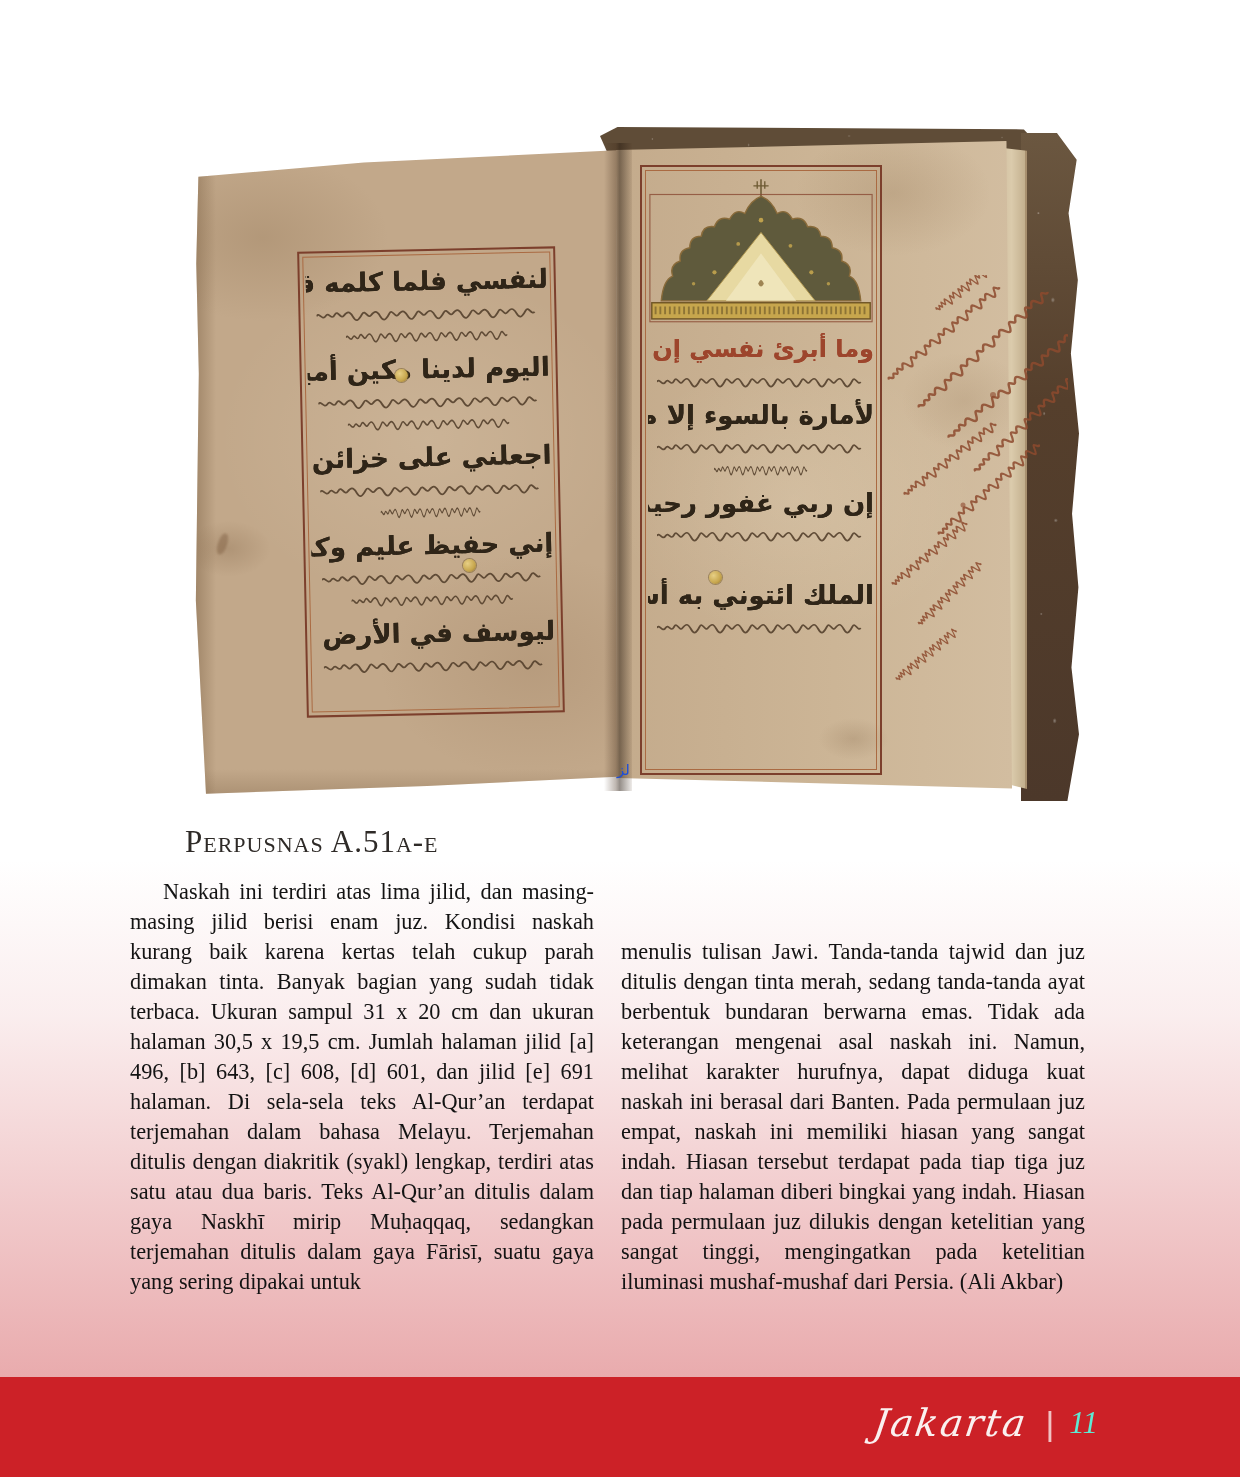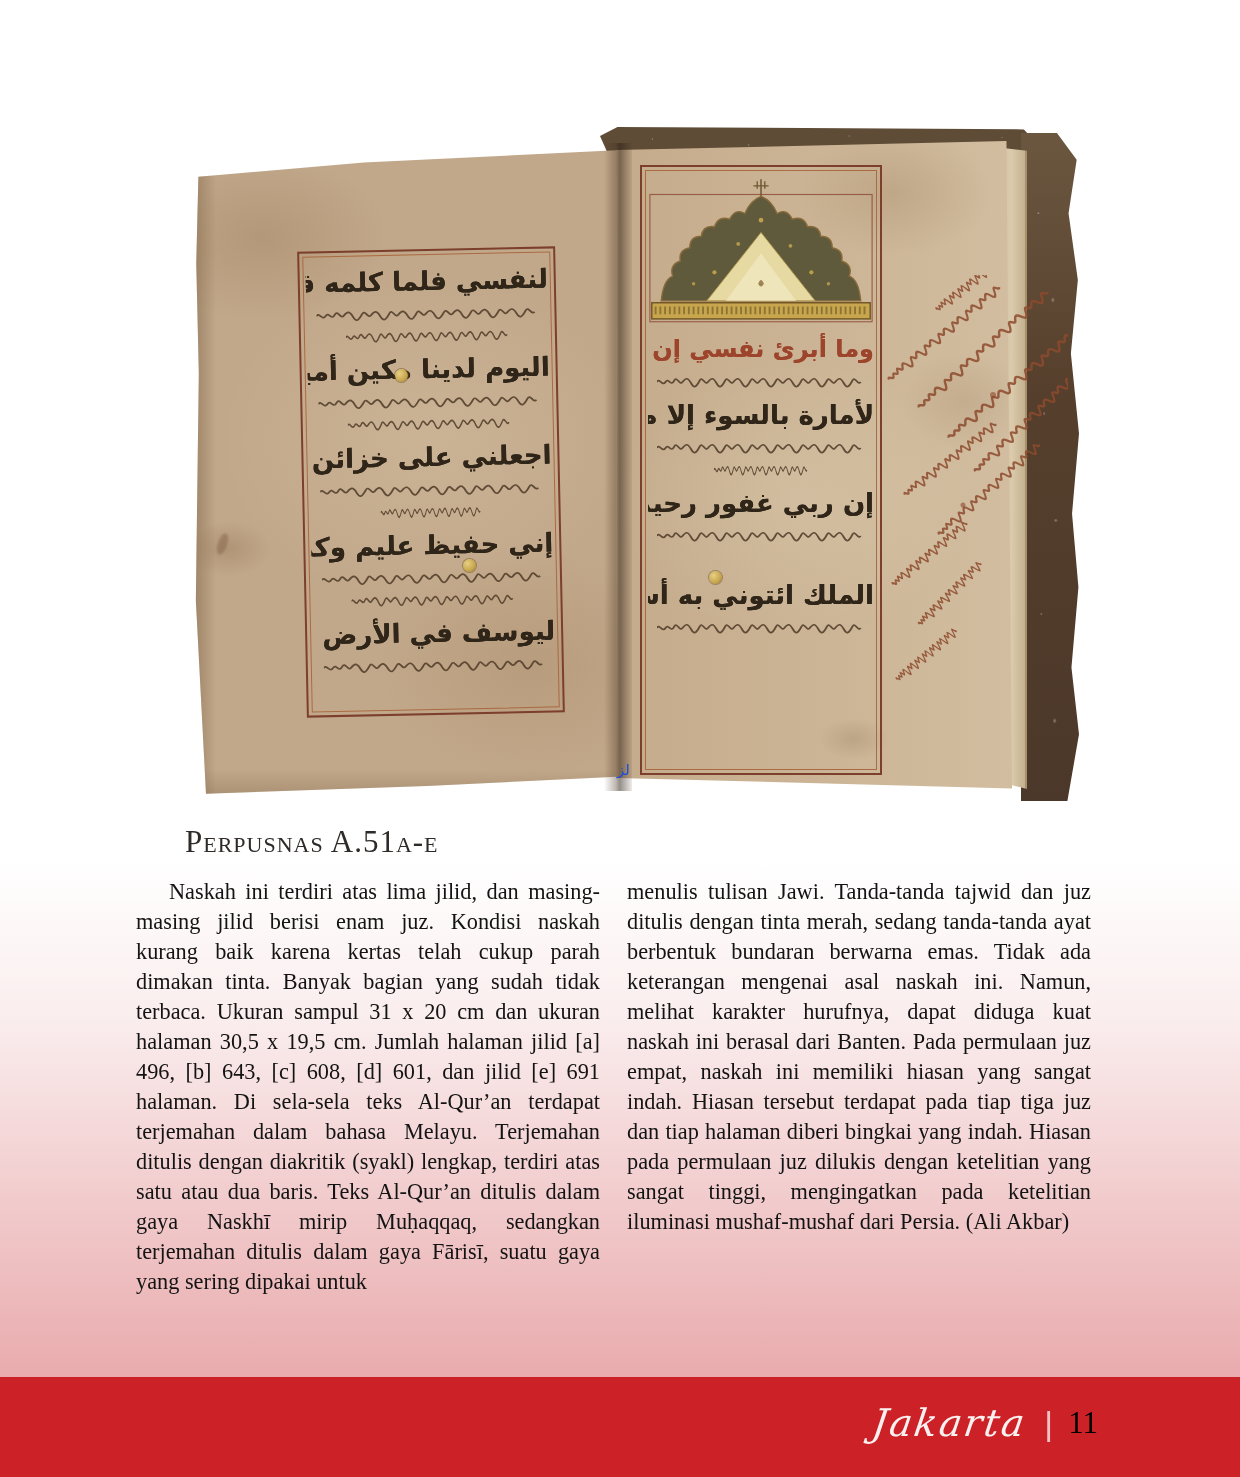--- a/index.html
+++ b/index.html
@@ -71,32 +71,32 @@
     background:radial-gradient(circle at 35% 35%,#e7cf85,#c7a64d 60%,#8a6b2e);box-shadow:0 0 0 1px rgba(110,85,35,.5);}
   .catchword{position:absolute;left:432px;top:636px;font-family:"DejaVu Sans",sans-serif;
     font-size:15px;color:#1d4ed8;direction:rtl;}
   .margin-smudge{position:absolute;left:33px;top:408px;width:9px;height:22px;border-radius:45%;
     background:rgba(110,75,45,.35);transform:rotate(18deg);filter:blur(1px);}
   .annots{position:absolute;left:688px;top:150px;}
   .annots use{stroke:#8d4a2e;stroke-width:2.6;fill:none;opacity:.85;}
   
   .heading{position:absolute;left:145px;top:824px;z-index:3;
     font-variant:small-caps;font-size:31px;letter-spacing:1px;color:#2e2a27;margin-left:40px;}
-  .cols{position:absolute;left:136px;top:877px;width:955px;z-index:3;display:flex;}
+  .cols{position:absolute;left:130px;top:877px;width:955px;z-index:3;display:flex;align-items:flex-end;}
   .col{width:464px;font-size:22.3px;line-height:30px;color:#131313;text-align:justify;}
   .col-left{margin-right:27px;text-indent:33px;}
   
   .footer-bar{position:absolute;left:0;top:1377px;width:1240px;height:100px;z-index:4;
     background:#cc2127;display:flex;align-items:center;justify-content:flex-end;
     padding-right:142px;box-sizing:border-box;}
   .footer-place{font-family:"DejaVu Serif",serif;font-style:italic;font-size:38px;
     letter-spacing:2px;color:#faf0ef;transform:skewX(-8deg) translateY(-4px);}
   .footer-sep{font-family:"Liberation Sans",sans-serif;font-weight:100;font-size:34px;
     color:rgba(255,255,255,.72);margin:0 15px 0 19px;transform:translateY(-4px);}
-  .footer-num{font-size:31px;color:#000000;transform:translateY(-4px);}
+  .footer-num{font-size:31px;color:#5eead4;transform:translateY(-4px);font-style:italic;}
 </style>
 </head>
 <body>
 
 <svg width="0" height="0" style="position:absolute">
   <defs>
     <path id="squig" d="M0,6 C2,1 5,11 8,6 S13,11 16,5 S21,10 24,6 S29,1 32,7 S37,11 40,5 S45,10 48,6 S53,1 56,7 S61,11 64,5 S69,10 72,6 S77,1 80,7 S85,11 88,5 S93,10 96,6 S101,1 104,7 S109,11 112,5 S117,10 120,6 S125,1 128,7 S133,11 136,5 S141,10 144,6 S149,1 152,7 S157,11 160,5 S165,10 168,6 S173,1 176,7 S181,11 184,5 S189,10 192,6"></path>
   </defs>
 </svg>
 

